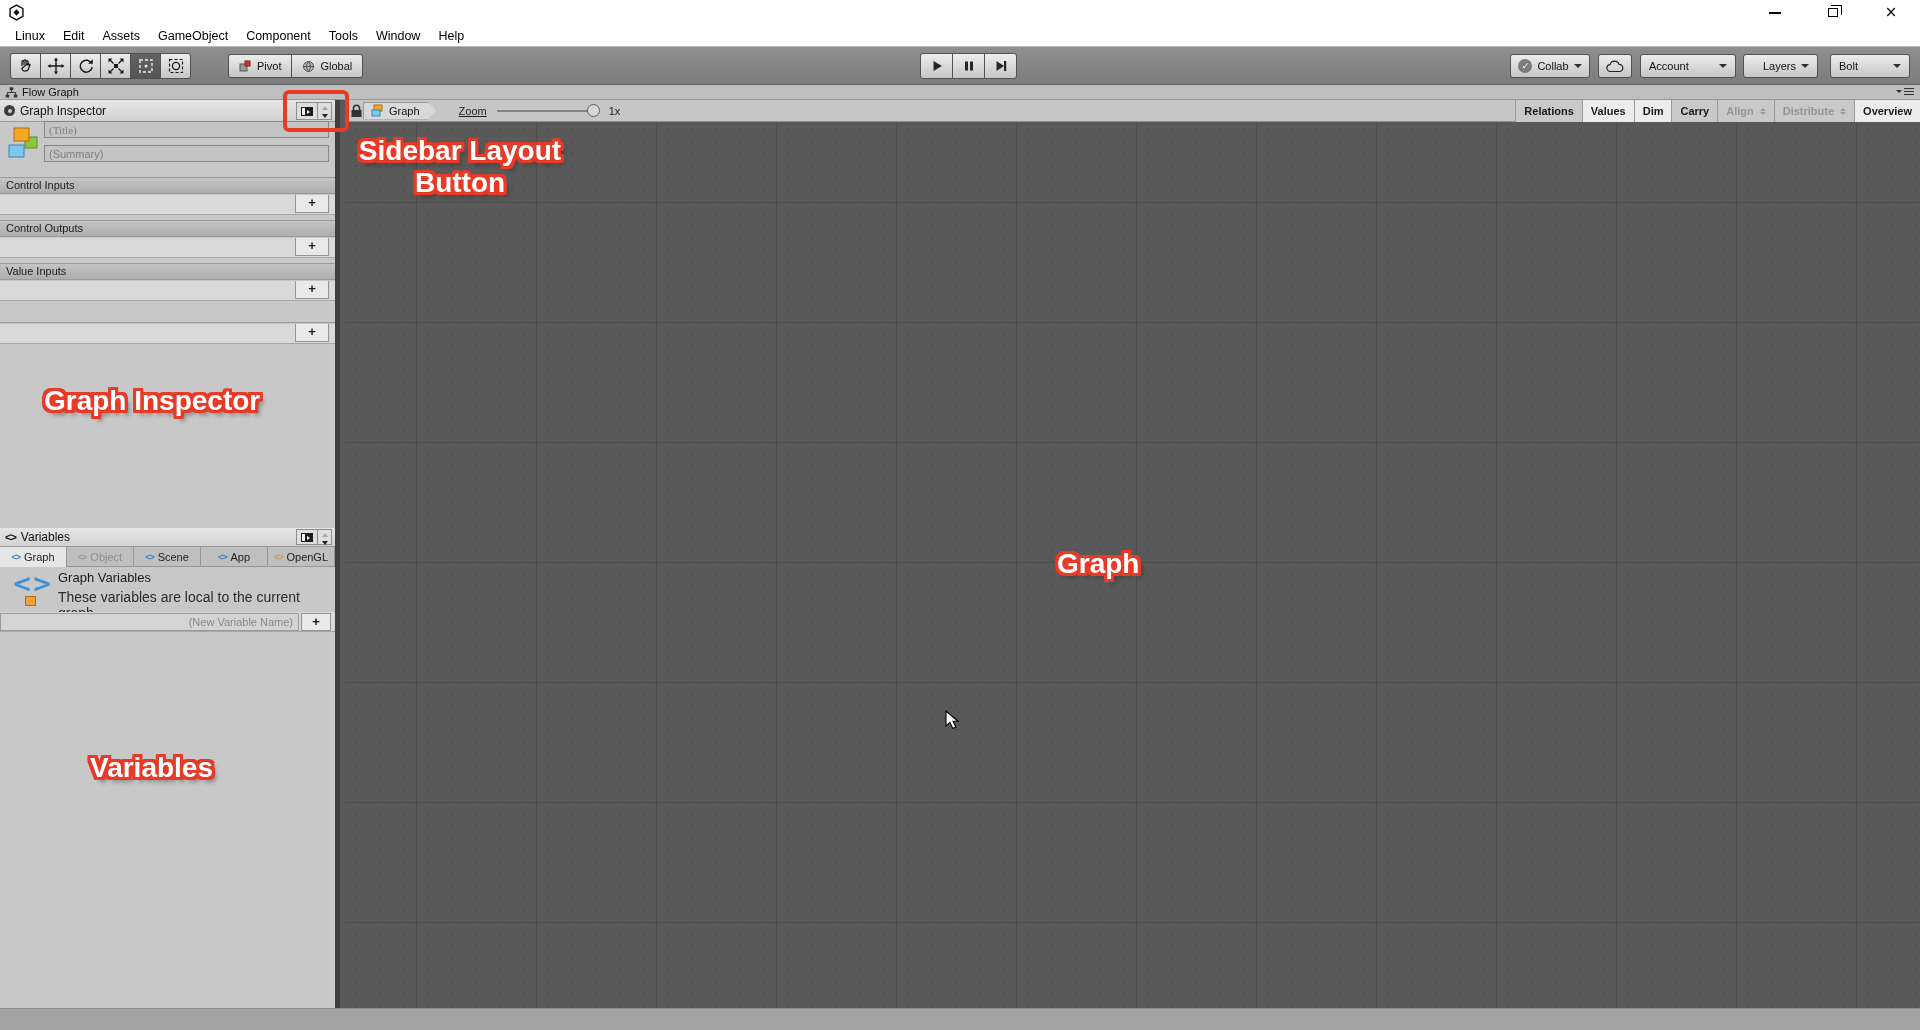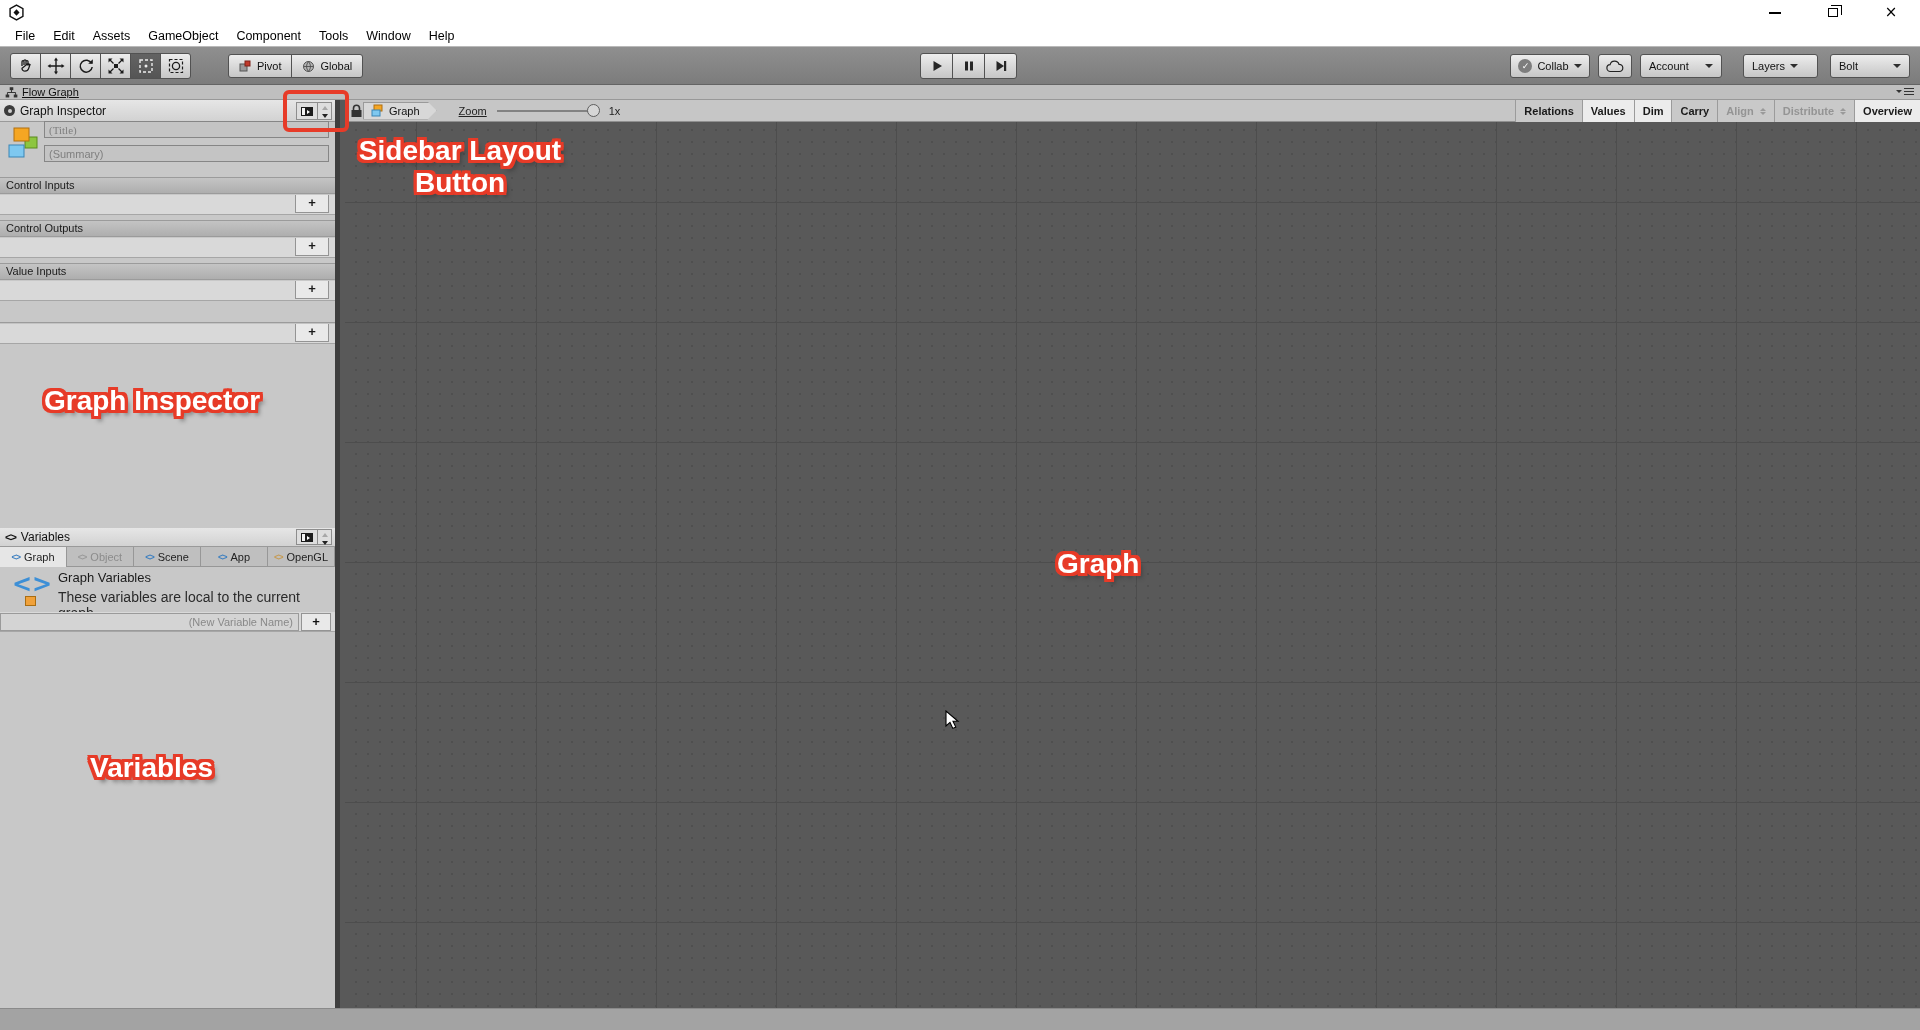--- a/index.html
+++ b/index.html
@@ -40,21 +40,21 @@
   .playgroup { position:absolute; left:920px; top:6px; display:flex; }
   .playgroup .tbtn { width:33px; height:26px; margin-left:-1px; }
   .playgroup .tbtn:first-child { border-radius:3px 0 0 3px; margin-left:0; }
   .playgroup .tbtn:last-child { border-radius:0 3px 3px 0; }
   .rbtn { position:absolute; top:7px; border-radius:3px; }
   .dd::after { content:''; width:0; height:0; border:4px solid transparent; border-top-color:#2e2e2e; margin-top:4px; }
   .collab-check { width:14px; height:14px; border-radius:50%; background:#7d7d7d; color:#fff;
     font-size:9px; display:flex; align-items:center; justify-content:center; font-family:"DejaVu Sans",sans-serif; }
   
   .tabrow { position:absolute; left:0; top:85px; width:1920px; height:15px; background:#bfbfbf;
-    border-bottom:1px solid #989898; display:flex; align-items:center;text-decoration:underline; }
+    border-bottom:1px solid #989898; display:flex; align-items:center; }
   .flowtab { display:flex; align-items:center; gap:4px; padding:0 10px 0 5px; height:100%;
     font-size:11px; color:#111; }
   .paneldd { position:absolute; right:6px; top:2px; display:flex; align-items:center; gap:2px; }
   .paneldd .tri { width:0; height:0; border:3.5px solid transparent; border-top-color:#333; margin-top:3px; }
   .paneldd .bars { display:flex; flex-direction:column; gap:1.5px; }
   .paneldd .bars i { display:block; width:10px; height:1.5px; background:#333; }
   
   .sidebar { position:absolute; left:0; top:100px; width:340px; height:908px; background:#c8c8c8;
     border-right:5px solid #3e3e3e; }
   .panel-header { position:absolute; left:0; width:335px; height:22px;
@@ -166,21 +166,21 @@
     <div class="winbtn">
         <div class="ic-restore"></div>
       </div>
     <div class="winbtn">
         <span class="ic-close">×</span>
       </div>
   </div>
 </div>
 
 <div class="menubar">
-  <span class="menu-item">File</span>
+  <span class="menu-item">Linux</span>
   <span class="menu-item">Edit</span>
   <span class="menu-item">Assets</span>
   <span class="menu-item">GameObject</span>
   <span class="menu-item">Component</span>
   <span class="menu-item">Tools</span>
   <span class="menu-item">Window</span>
   <span class="menu-item">Help</span>
 </div>
 
 <div class="toolbar">
@@ -262,24 +262,24 @@
 
   <div class="tbtn rbtn dd" style="left:1510px; width:80px;">
     <span class="collab-check">✓</span>
     <span>Collab</span>
   </div>
   <div class="tbtn rbtn" style="left:1598px; width:34px;">
     <svg width="18" height="13" viewBox="0 0 18 13">
       <path d="M4.5 11.5a3.4 3.4 0 0 1-.4-6.8A4.6 4.6 0 0 1 13 4.3a3.6 3.6 0 0 1 .4 7.2Z" fill="none" stroke="#222" stroke-width="1.2"></path>
     </svg>
   </div>
-  <div class="tbtn rbtn dd" style="left:1640px; width:82px; justify-content:space-between; padding:0 8px;">
+  <div class="tbtn rbtn dd" style="left:1640px; width:96px; justify-content:space-between; padding:0 8px;">
     <span>Account</span>
   </div>
-  <div class="tbtn rbtn dd" style="left:1743px; width:75px; justify-content:flex-start; padding:0 8px;">
+  <div class="tbtn rbtn dd" style="left:1743px; width:75px; justify-content:flex-end; padding:0 8px;">
     <span>Layers</span>
   </div>
   <div class="tbtn rbtn dd" style="left:1830px; width:80px; justify-content:space-between; padding:0 8px;">
     <span>Bolt</span>
   </div>
 </div>
 
 <div class="tabrow">
   <div class="flowtab">
     <svg width="13" height="13" viewBox="0 0 16 14">

